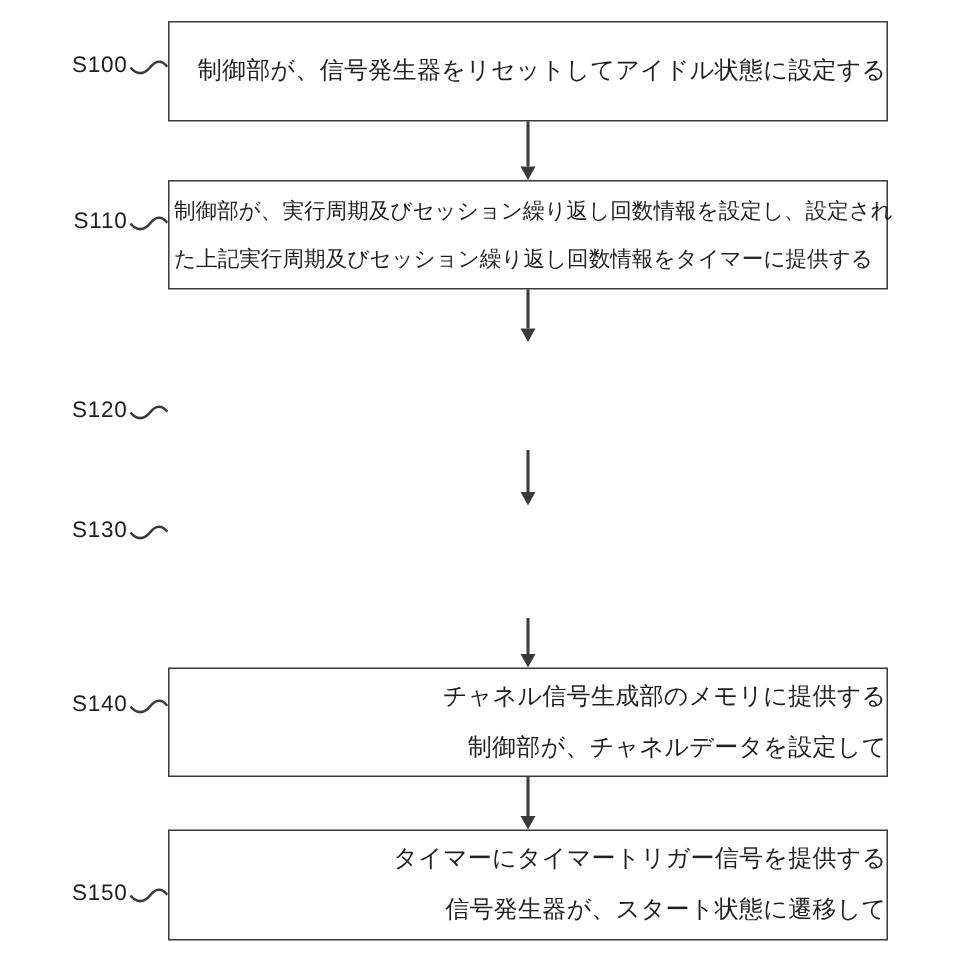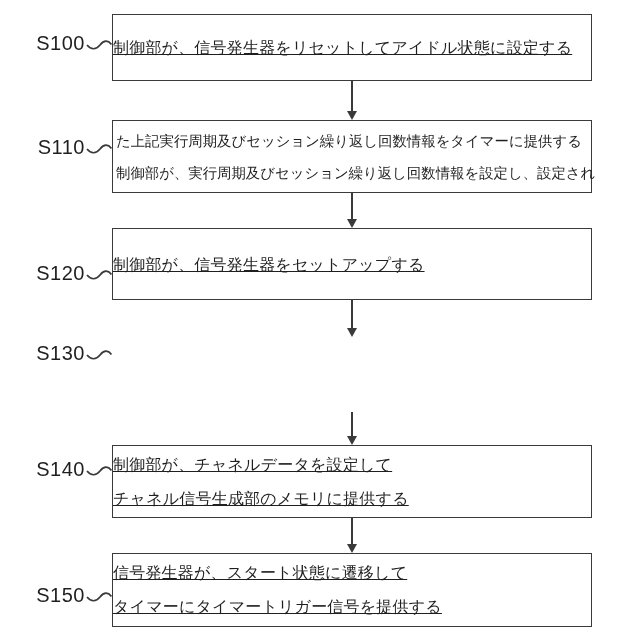--- a/index.html
+++ b/index.html
@@ -24,33 +24,33 @@
     background:var(--bg);
     color:var(--text);
     display:flex;flex-direction:column;justify-content:center;
     font-size:16px;
   }
   .box .line{
     white-space:nowrap;
     line-height:33px;
     letter-spacing:0.2px;
   }
-  .box.center{align-items:flex-start;text-align:center;text-decoration:underline;}
+  .box.center{align-items:flex-end;text-align:center;}
   .box.left .line{padding-left:14px;text-align:left;}
   .box.dense .line{padding-left:3px;font-size:14.4px;line-height:32px;letter-spacing:0;}
   
   .label-row{
     position:absolute;
     right:528px; 
     height:22px;
     display:flex;align-items:center;
     color:var(--text);
   }
   .slabel{
-    font-size:20px;
+    font-size:15px;
     letter-spacing:0.5px;
     transform:translateY(-2px);
   }
   .squiggle{display:block;margin-left:1px;}
   .squiggle path{stroke:var(--line);stroke-width:1.7;fill:none;}
   
   .arrow{
     position:absolute;
     left:347px;width:10px;
     display:flex;flex-direction:column;align-items:center;
@@ -83,37 +83,34 @@
     <div class="head"></div>
   </div>
 
   <div class="label-row" style="top:138px">
     <span class="slabel">S110</span>
     <svg class="squiggle" width="26" height="14" viewBox="0 0 26 14">
         <path d="M1 7 C5 12 10 12 14 7 C18 2 22 2 25.5 6.5"></path>
       </svg>
   </div>
   <div class="box left dense" style="top:120px;height:73px">
+    <div class="line">制御部が、実行周期及びセッション繰り返し回数情報を設定し、設定され</div>
     <div class="line">た上記実行周期及びセッション繰り返し回数情報をタイマーに提供する</div>
-    <div class="line">制御部が、実行周期及びセッション繰り返し回数情報を設定し、設定され</div>
   </div>
 
   <div class="arrow" style="top:193px;height:35px">
     <div class="shaft"></div>
     <div class="head"></div>
   </div>
 
   <div class="label-row" style="top:264px">
     <span class="slabel">S120</span>
     <svg class="squiggle" width="26" height="14" viewBox="0 0 26 14">
         <path d="M1 7 C5 12 10 12 14 7 C18 2 22 2 25.5 6.5"></path>
       </svg>
-  </div>
-  <div class="box center" style="top:228px;height:72px">
-    <div class="line">制御部が、信号発生器をセットアップする</div>
   </div>
 
   <div class="arrow" style="top:300px;height:37px">
     <div class="shaft"></div>
     <div class="head"></div>
   </div>
 
   <div class="label-row" style="top:344px">
     <span class="slabel">S130</span>
     <svg class="squiggle" width="26" height="14" viewBox="0 0 26 14">
@@ -126,33 +123,33 @@
     <div class="head"></div>
   </div>
 
   <div class="label-row" style="top:460px">
     <span class="slabel">S140</span>
     <svg class="squiggle" width="26" height="14" viewBox="0 0 26 14">
         <path d="M1 7 C5 12 10 12 14 7 C18 2 22 2 25.5 6.5"></path>
       </svg>
   </div>
   <div class="box center" style="top:445px;height:73px">
+    <div class="line" style="line-height:34px">チャネル信号生成部のメモリに提供する</div>
     <div class="line" style="line-height:34px">制御部が、チャネルデータを設定して</div>
-    <div class="line" style="line-height:34px">チャネル信号生成部のメモリに提供する</div>
   </div>
 
   <div class="arrow" style="top:518px;height:35px">
     <div class="shaft"></div>
     <div class="head"></div>
   </div>
 
   <div class="label-row" style="top:586px">
     <span class="slabel">S150</span>
     <svg class="squiggle" width="26" height="14" viewBox="0 0 26 14">
         <path d="M1 7 C5 12 10 12 14 7 C18 2 22 2 25.5 6.5"></path>
       </svg>
   </div>
   <div class="box center" style="top:553px;height:74px">
+    <div class="line" style="line-height:34px">タイマーにタイマートリガー信号を提供する</div>
     <div class="line" style="line-height:34px">信号発生器が、スタート状態に遷移して</div>
-    <div class="line" style="line-height:34px">タイマーにタイマートリガー信号を提供する</div>
   </div>
 
 </div>
 
 </body></html>

